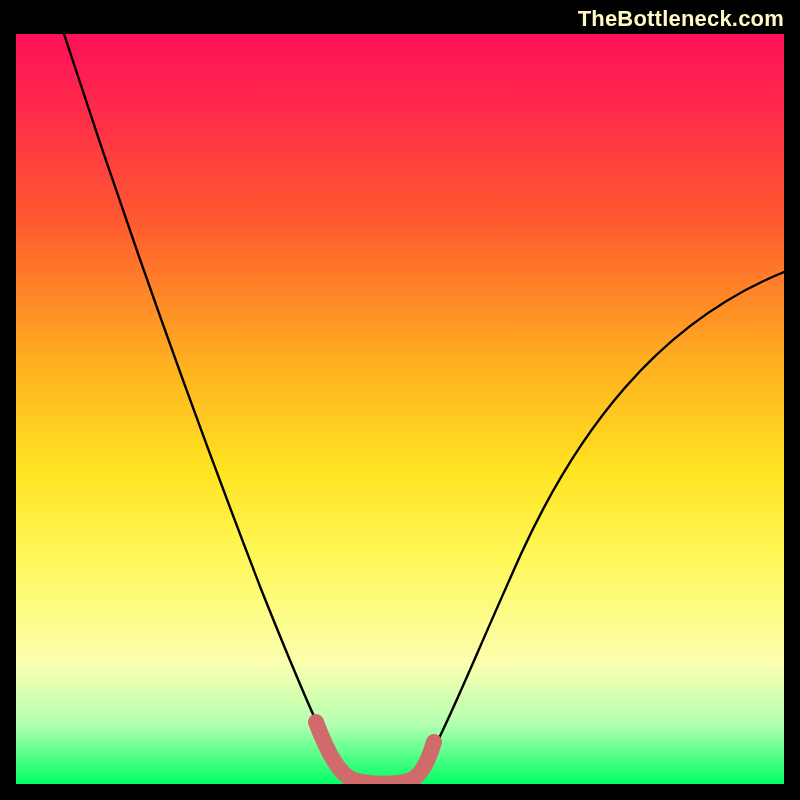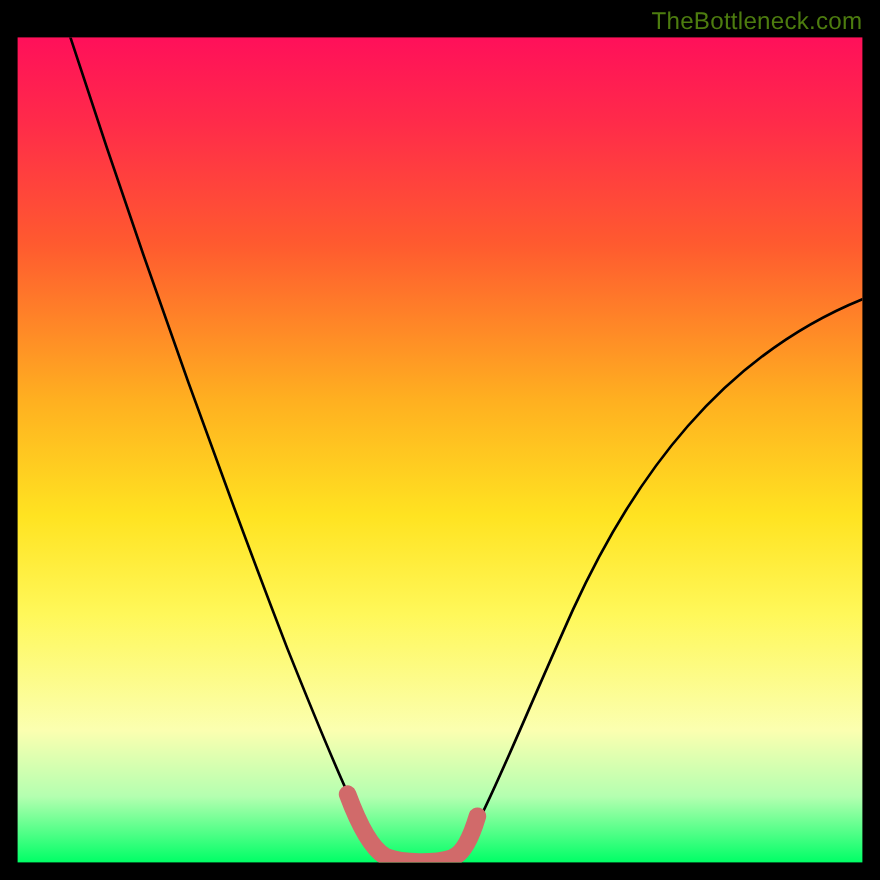--- a/index.html
+++ b/index.html
@@ -26,24 +26,24 @@
       #fff85a 70%,
       #fbffb0 84%,
       #b4ffb0 92%,
       #00ff66 100%
     );
   }
   .watermark {
     position: absolute;
     top: 6px;
     right: 16px;
-    color: #4d7c0f;
+    color: #fef9c3;
     font-size: 22px;
     letter-spacing: 0.2px;
-    font-weight: 400;
+    font-weight: 700;
   }
   svg.curves {
     position: absolute;
     inset: 0;
   }
 </style>
 </head>
 <body>
 
 <div class="frame">

